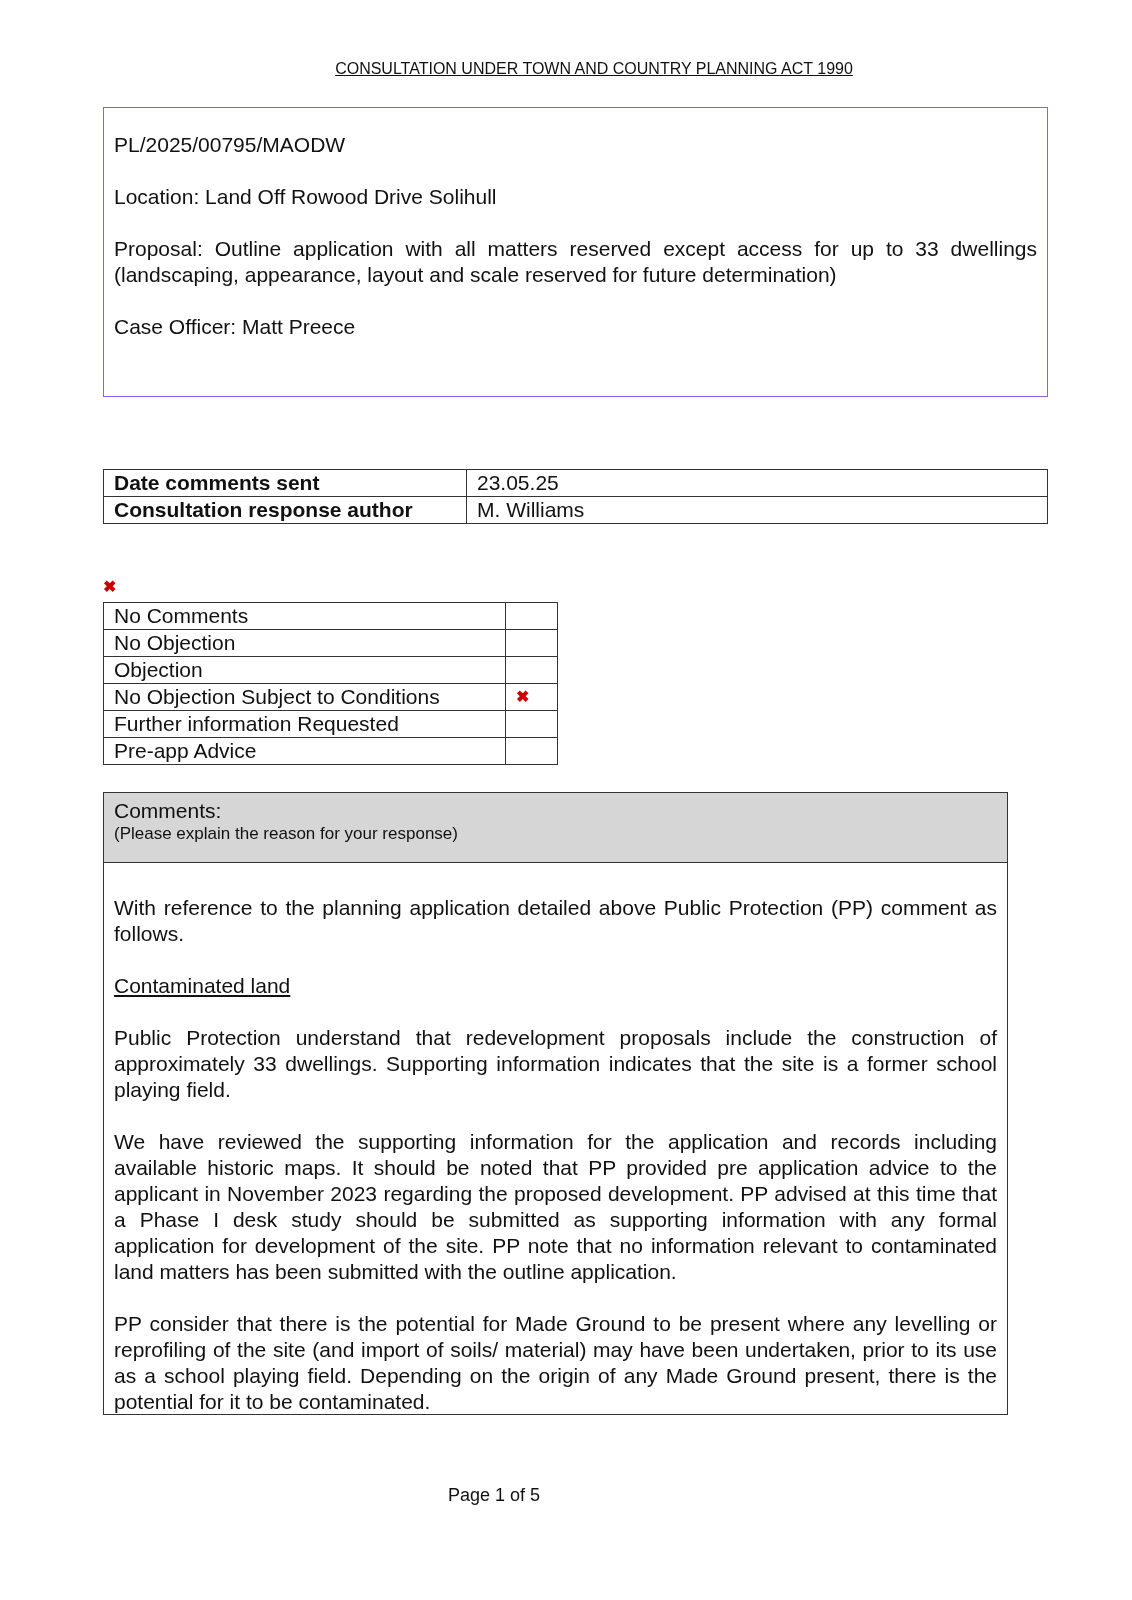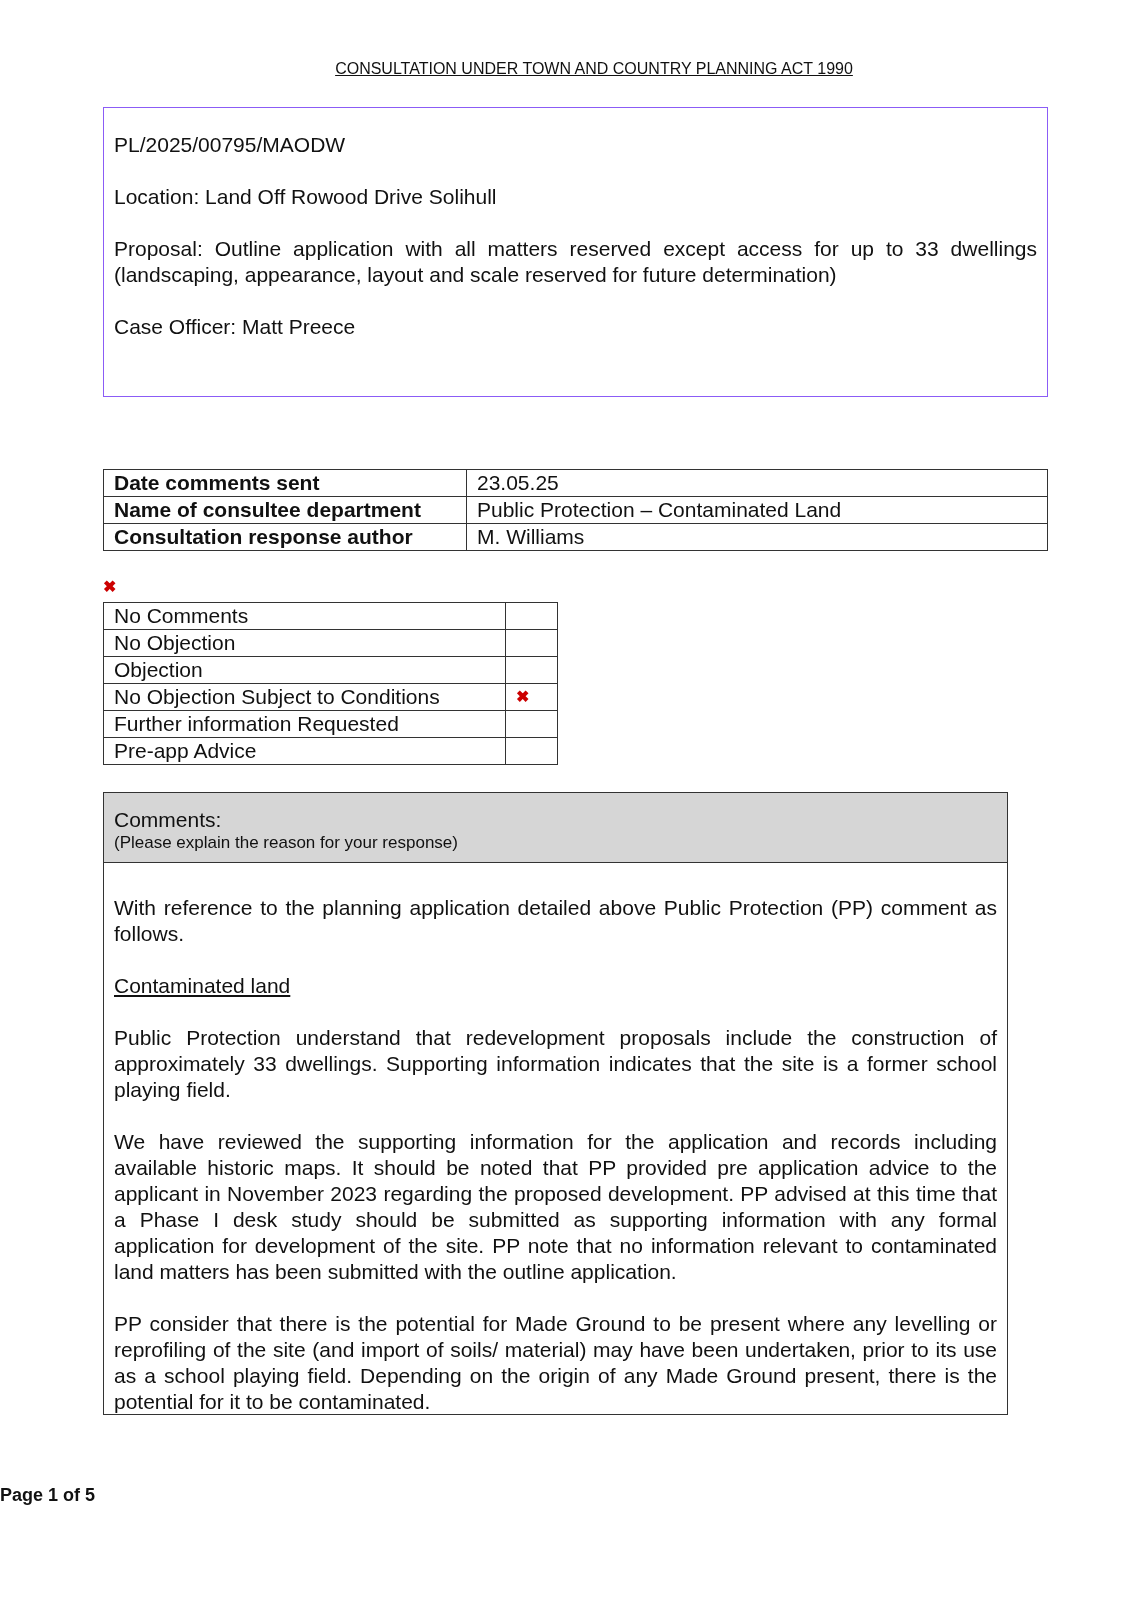--- a/index.html
+++ b/index.html
@@ -34,51 +34,47 @@
     .resp td { border: 1px solid #333; padding: 0 10px; height: 26px; line-height: 26px; }
     .resp td.c { width: 31px; padding: 0 10px; }
     .comments {
       position: absolute; left: 103px; top: 792px; width: 905px; height: 623px;
       border: 1px solid #333; box-sizing: border-box;
     }
     .c-head {
       background: #d6d6d6; height: 70px; border-bottom: 1px solid #333;
       padding: 0 10px; box-sizing: border-box;
     }
-    .c-head .h1 { font-size: 21px; line-height: 24px; padding-top: 15px; }
+    .c-head .h1 { font-size: 21px; line-height: 24px; padding-top: 6px; }
     .c-head .h2 { font-size: 17px; line-height: 22px; }
     .c-body { padding: 4px 10px 0 10px; font-size: 21px; line-height: 26px; margin-top: 28px; }
     .c-body p { margin: 0 0 26px 0; text-align: justify; }
     .c-body .sub { text-decoration: underline; }
     .footer {
       position: absolute; left: 0; width: 988px; top: 1485px;
-      text-align: left; font-size: 18px; font-weight: bold;
+      text-align: center; font-size: 18px;
     }
   </style>
 </head>
 <body>
 
 <div class="title">CONSULTATION UNDER TOWN AND COUNTRY PLANNING ACT 1990</div>
 
 <div class="box1">
   <p>PL/2025/00795/MAODW</p>
   <p>Location: Land Off Rowood Drive Solihull</p>
   <p>Proposal: Outline application with all matters reserved except access for up to 33 dwellings (landscaping, appearance, layout and scale reserved for future determination)</p>
   <p>Case Officer: Matt Preece</p>
 </div>
 
 <table class="info">
   <tbody>
       <tr>
     <td class="k">Date comments sent</td>
     <td>23.05.25</td>
-  </tr>
-  <tr>
-    <td class="k">Name of consultee department</td>
-    <td>Public Protection – Contaminated Land</td>
   </tr>
   <tr>
     <td class="k">Consultation response author</td>
     <td>M. Williams</td>
   </tr>
 </tbody>
   </table>
 
 <span class="topx xmark">✖</span>
 

